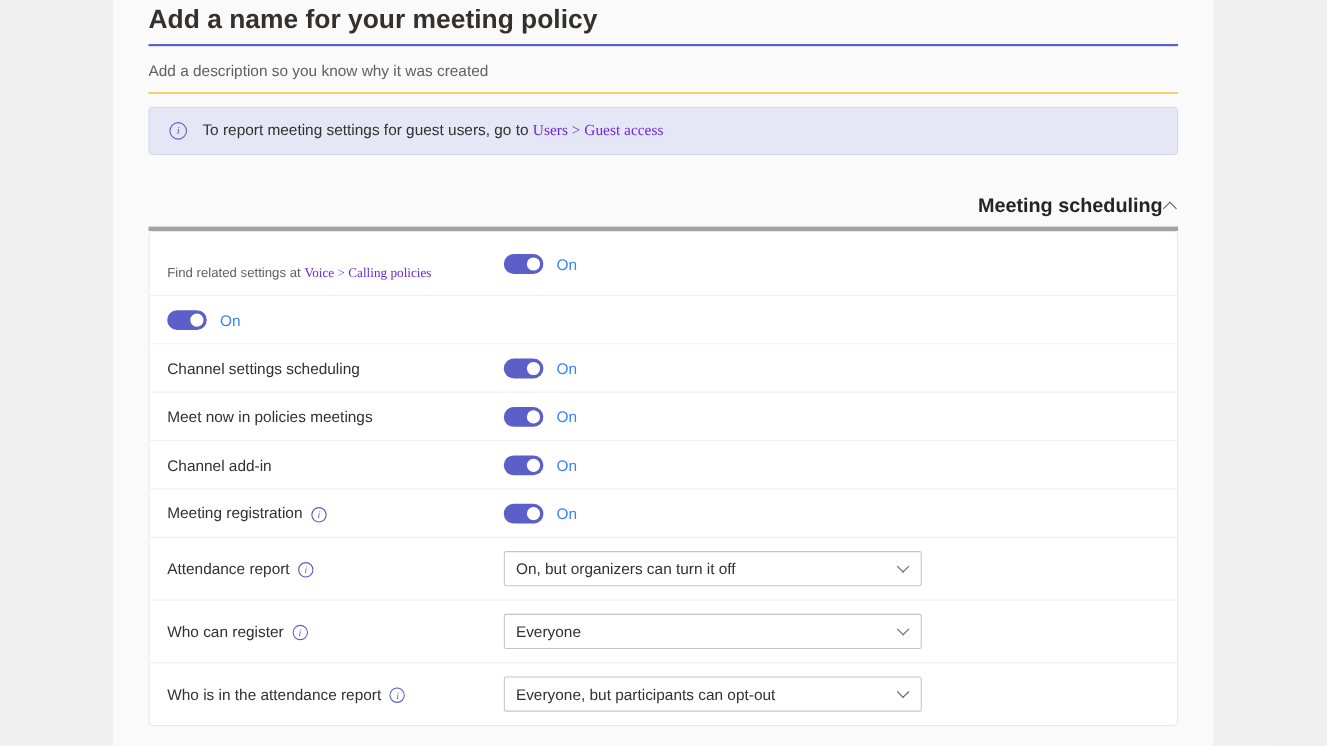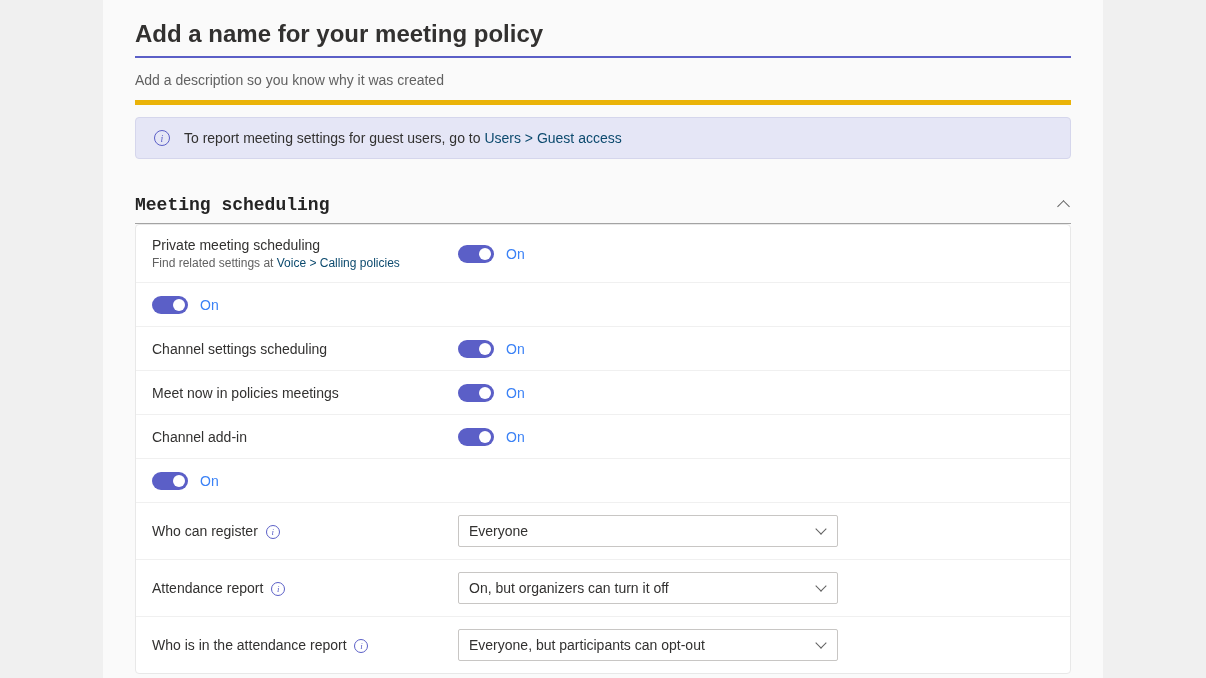--- a/index.html
+++ b/index.html
@@ -17,28 +17,28 @@
     padding: 0 32px;
   }
   .name-input {
     width: 100%;
     border: none;
     border-bottom: 2px solid #5b5fc7;
     background: transparent;
     font-size: 24px;
     font-weight: 600;
     color: #323130;
-    padding: 20px 0 8px 0;
+    padding: 4px 0 8px 0;
     outline: none;
   }
   .name-input::placeholder { color: #323130; font-weight: 600; }
   .desc-input {
     width: 100%;
     border: none;
-    border-bottom: 5px solid #eab308;
+    border-bottom: 1px solid #eab308;
     background: transparent;
     font-size: 14px;
     color: #616161;
     padding: 14px 0 12px 0;
     outline: none;
   }
   .desc-input::placeholder { color: #616161; }
   .banner {
     background: #e5e6f6;
     border: 1px solid #d5d6ec;
@@ -50,28 +50,27 @@
     gap: 14px;
     color: #323130;
   }
   .info-circle {
     width: 16px; height: 16px; border-radius: 50%;
     border: 1px solid #5b5fc7;
     display: inline-flex; align-items: center; justify-content: center;
     color: #5b5fc7; font-size: 10px; font-style: italic; font-family: Georgia, serif;
     flex-shrink: 0;
   }
-  a.link { color: #0c4a6e; text-decoration: none; }
+  a.link { color: #6d28d9; text-decoration: none; font-family: Liberation Serif, serif; }
   .section-header {
     display: flex;
-    justify-content: space-between;
+    justify-content: flex-end;
     align-items: center;
     padding: 36px 0 8px 0;
-    border-bottom: 1px solid #a3a3a3;
-    font-family: Liberation Mono, monospace;
+    border-bottom: 4px solid #a3a3a3;
   }
   .section-title { font-size: 18px; font-weight: 700; color: #242424; }
   .chevron {
     width: 14px; height: 14px;
     display: inline-block;
     cursor: pointer;
     position: relative;
   }
   .chevron::before {
     content: "";
@@ -101,21 +100,21 @@
   }
   .setting-row:last-child { border-bottom: none; }
   .setting-label-col {
     width: 306px;
     flex-shrink: 0;
     color: #323130;
   }
   .setting-sub {
     font-size: 12px;
     color: #616161;
-    margin-top: 3px;
+    margin-top: 18px;
   }
   .setting-ctrl-col {
     display: flex;
     align-items: center;
     gap: 12px;
     flex: 1;
   }
   .toggle {
     width: 36px; height: 18px;
     border-radius: 10px;
@@ -187,21 +186,20 @@
   <div class="section-header">
     <div class="section-title">Meeting scheduling</div>
     <span class="chevron"></span>
   </div>
 
 
   <div class="settings-card">
 
     <div class="setting-row">
       <div class="setting-label-col">
-        <div>Private meeting scheduling</div>
         <div class="setting-sub">
           <span>Find related settings at </span><a href="#" class="link">Voice &gt; Calling policies</a>
         </div>
       </div>
       <div class="setting-ctrl-col">
         <div class="toggle"></div>
         <span class="toggle-state">On</span>
       </div>
     </div>
 
@@ -230,54 +228,58 @@
 
     <div class="setting-row">
       <div class="setting-label-col">Channel add-in</div>
       <div class="setting-ctrl-col">
         <div class="toggle"></div>
         <span class="toggle-state">On</span>
       </div>
     </div>
 
     <div class="setting-row">
-      <div class="setting-ctrl-col">
-        <div class="toggle"></div>
-        <span class="toggle-state">On</span>
+      <div class="setting-label-col">
+        <span>Meeting registration</span>
+        <span class="info-icon">i</span>
+      </div>
+      <div class="setting-ctrl-col">
+        <div class="toggle"></div>
+        <span class="toggle-state">On</span>
+      </div>
+    </div>
+
+    <div class="setting-row">
+      <div class="setting-label-col">
+        <span>Attendance report</span>
+        <span class="info-icon">i</span>
+      </div>
+      <div class="setting-ctrl-col">
+        <div class="dropdown">
+          <span>On, but organizers can turn it off</span>
+          <span class="dd-chevron"></span>
+        </div>
       </div>
     </div>
 
     <div class="setting-row">
       <div class="setting-label-col">
         <span>Who can register</span>
         <span class="info-icon">i</span>
       </div>
       <div class="setting-ctrl-col">
         <div class="dropdown">
           <span>Everyone</span>
           <span class="dd-chevron"></span>
         </div>
       </div>
     </div>
 
     <div class="setting-row">
       <div class="setting-label-col">
-        <span>Attendance report</span>
-        <span class="info-icon">i</span>
-      </div>
-      <div class="setting-ctrl-col">
-        <div class="dropdown">
-          <span>On, but organizers can turn it off</span>
-          <span class="dd-chevron"></span>
-        </div>
-      </div>
-    </div>
-
-    <div class="setting-row">
-      <div class="setting-label-col">
         <span>Who is in the attendance report</span>
         <span class="info-icon">i</span>
       </div>
       <div class="setting-ctrl-col">
         <div class="dropdown">
           <span>Everyone, but participants can opt-out</span>
           <span class="dd-chevron"></span>
         </div>
       </div>
     </div>

